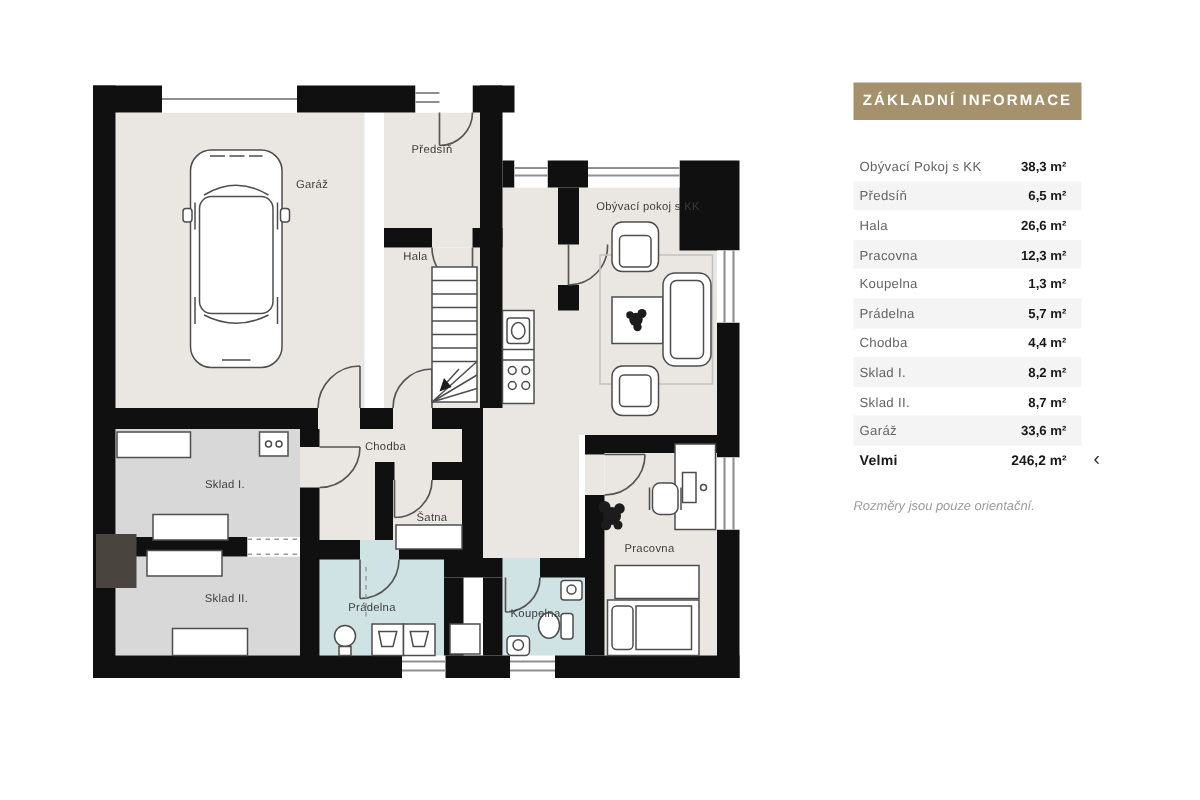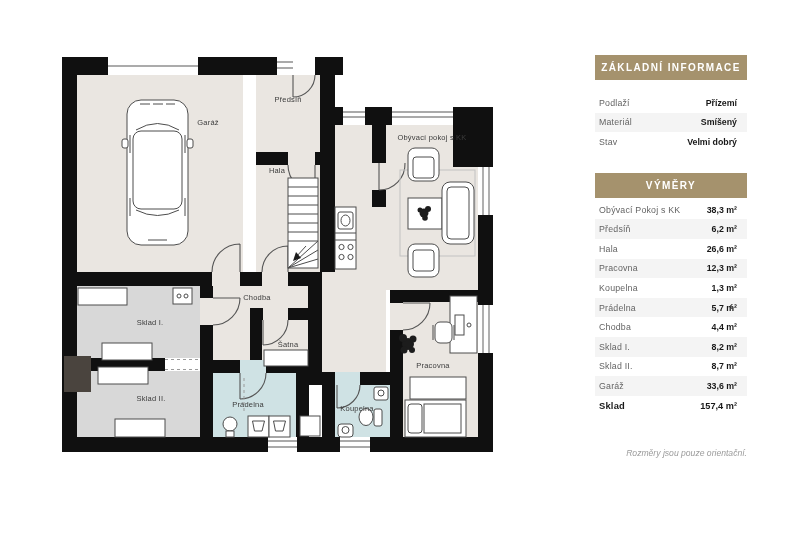--- a/index.html
+++ b/index.html
@@ -14,35 +14,35 @@
   .floorb{fill:#cfe2e4;}
   .furn{fill:#ffffff;stroke:#4d4d4d;stroke-width:1;}
   .furn2{fill:none;stroke:#4d4d4d;stroke-width:1;}
   .thin{stroke:#8f8f8f;stroke-width:1.4;fill:none;}
   .door{stroke:#555555;stroke-width:1.1;fill:none;}
   .dash{stroke:#9a9a9a;stroke-width:1;stroke-dasharray:3,3;fill:none;}
   .dark{fill:#1c1c1c;stroke:none;}
   .lbl{font-family:"Liberation Sans",sans-serif;font-size:7.5px;fill:#3c3c3c;letter-spacing:.2px;text-anchor:middle;}
 
   
-  .panel{position:absolute;left:595px;top:55px;width:152px;}
+  .panel{position:absolute;left:569px;top:55px;width:152px;}
   .thead{background:#a5926d;color:#ffffff;font-size:10px;font-weight:bold;
          letter-spacing:1.4px;text-align:center;padding:7px 2px;}
   .tbody{width:100%;}
   .tbody.basic{margin-top:13px;}
   .tbody.areas{margin-top:2px;}
   .sec2{margin-top:21px;}
   .trow{display:flex;justify-content:space-between;align-items:center;
         height:19.6px;padding:0 10px 0 4px;font-size:8.8px;}
   .trow:nth-child(even){background:#f4f4f4;}
   .tlabel{color:#646464;letter-spacing:.2px;white-space:nowrap;}
   .tvalue{font-weight:bold;color:#191919;white-space:nowrap;}
   .trow.total .tlabel{font-weight:bold;color:#191919;font-size:9.4px;}
   .trow.total .tvalue{font-size:9.2px;}
-  .note{margin-top:33px;text-align:right;font-style:italic;color:#9b9b9b;font-size:8.6px;}
+  .note{margin-top:15px;text-align:left;font-style:italic;color:#9b9b9b;font-size:8.6px;}
 
   .chev{position:absolute;left:729px;top:299px;font-size:13px;color:#333;line-height:1;cursor:pointer;}
 </style>
 </head>
 <body>
 
 <div class="stage">
 
 <svg class="plan" width="560" height="533" viewBox="0 0 560 533" xmlns="http://www.w3.org/2000/svg">
 
@@ -278,46 +278,31 @@
     <text class="lbl" x="248" y="407">Prádelna</text>
     <text class="lbl" x="357" y="411">Koupelna</text>
     <text class="lbl" x="433" y="368">Pracovna</text>
   </g>
 </svg>
 
 <div class="panel">
 
   <section>
     <div class="thead">ZÁKLADNÍ INFORMACE</div>
-    <div class="tbody basic">
-      <div class="trow">
-        <span class="tlabel">Podlaží</span>
-        <span class="tvalue">Přízemí</span>
-      </div>
-      <div class="trow">
-        <span class="tlabel">Materiál</span>
-        <span class="tvalue">Smíšený</span>
-      </div>
-      <div class="trow">
-        <span class="tlabel">Stav</span>
-        <span class="tvalue">Velmi dobrý</span>
-      </div>
-    </div>
   </section>
 
   <section class="sec2">
-    <div class="thead">VÝMĚRY</div>
     <div class="tbody areas">
       <div class="trow">
         <span class="tlabel">Obývací Pokoj s KK</span>
         <span class="tvalue">38,3 m²</span>
       </div>
       <div class="trow">
         <span class="tlabel">Předsíň</span>
-        <span class="tvalue">6,2 m²</span>
+        <span class="tvalue">6,5 m²</span>
       </div>
       <div class="trow">
         <span class="tlabel">Hala</span>
         <span class="tvalue">26,6 m²</span>
       </div>
       <div class="trow">
         <span class="tlabel">Pracovna</span>
         <span class="tvalue">12,3 m²</span>
       </div>
       <div class="trow">
@@ -338,22 +323,22 @@
       </div>
       <div class="trow">
         <span class="tlabel">Sklad II.</span>
         <span class="tvalue">8,7 m²</span>
       </div>
       <div class="trow">
         <span class="tlabel">Garáž</span>
         <span class="tvalue">33,6 m²</span>
       </div>
       <div class="trow total">
-        <span class="tlabel">Sklad</span>
-        <span class="tvalue">157,4 m²</span>
+        <span class="tlabel">Velmi</span>
+        <span class="tvalue">246,2 m²</span>
       </div>
     </div>
     <div class="note">Rozměry jsou pouze orientační.</div>
   </section>
 
 </div>
 
 <span class="chev">‹</span>
 
 </div>

